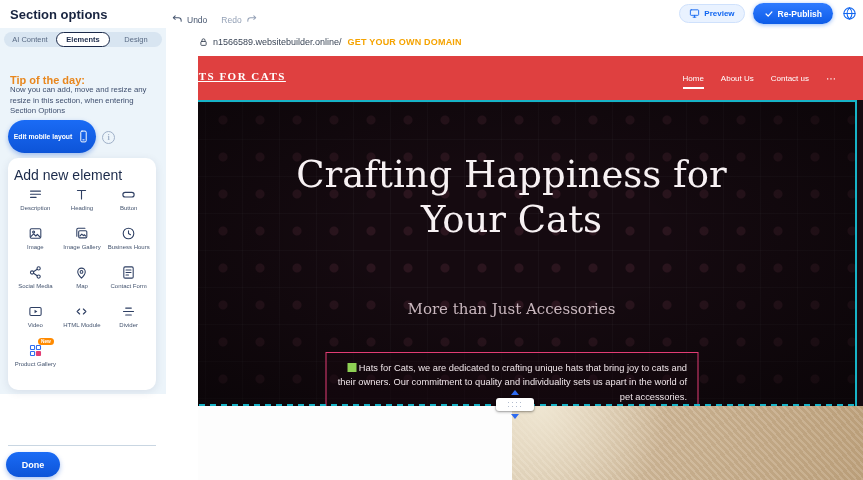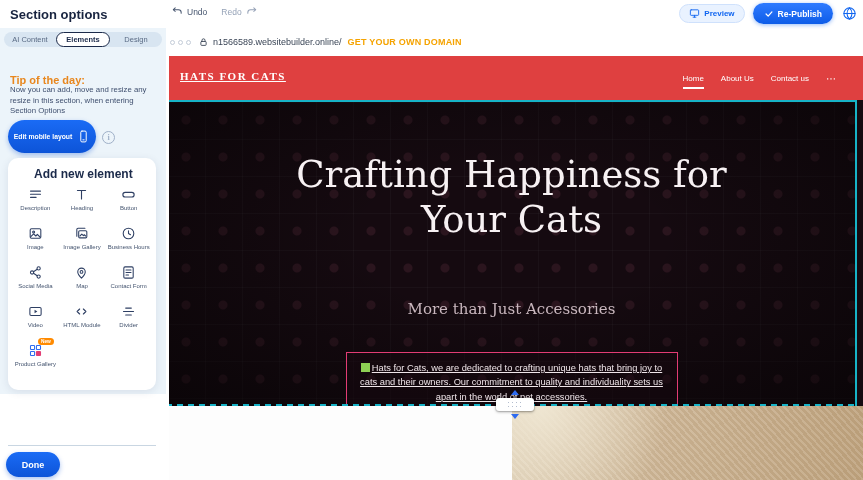--- a/index.html
+++ b/index.html
@@ -4,52 +4,52 @@
 <style>
   * { margin:0; padding:0; box-sizing:border-box; }
   html,body { width:863px; height:480px; overflow:hidden; background:#fff;
     font-family:"Liberation Sans", sans-serif; }
   .app { position:relative; width:863px; height:480px; background:#fff; }
 
   
   .topbar { position:absolute; left:0; top:0; width:863px; height:28px; background:#fff; z-index:30; }
   .topbar-title { position:absolute; left:10px; top:7px; font-size:13px; font-weight:bold; color:#17233f; }
   .history { position:absolute; left:172px; top:6px; display:flex; align-items:center; gap:14px; }
-  .hist-btn { display:flex; align-items:center; gap:4px; font-size:8.5px; cursor:pointer; }
+  .hist-btn { display:flex; align-items:center; gap:4px; font-size:8.5px; cursor:pointer;margin-top:8px; }
   .hist-btn.undo { color:#47566f; }
   .hist-btn.redo { color:#94a1b6; }
   .top-right { position:absolute; right:6px; top:3px; display:flex; align-items:center; gap:8px; }
   .btn-preview { display:flex; align-items:center; gap:4px; height:19px; padding:0 9px;
     background:#e9f2ff; border:1px solid #cfe1fc; border-radius:10px; color:#1166f0;
     font-size:8px; font-weight:bold; cursor:pointer; }
   .btn-republish { display:flex; align-items:center; gap:4px; height:21px; padding:0 11px;
     background:linear-gradient(#2f7bff,#0d5ce8); border:none; border-radius:11px; color:#fff;
     font-size:8.5px; font-weight:bold; cursor:pointer; box-shadow:0 1px 4px rgba(17,102,240,.45); }
   .globe-btn { width:16px; height:16px; display:flex; align-items:center; justify-content:center; cursor:pointer; }
 
   
-  .sidebar { position:absolute; left:0; top:28px; width:169px; height:452px; background:#fff; z-index:20; }
+  .sidebar { position:absolute; left:0; top:28px; width:198px; height:452px; background:#fff; z-index:20; }
   .sidebar-bg { position:absolute; left:0; top:0; width:166px; height:366px; background:#ecf4fa; }
   .tabs { position:absolute; left:4px; top:4px; width:158px; height:15px; display:flex;
     background:#d8e5f1; border-radius:8px; }
   .tab { flex:1; display:flex; align-items:center; justify-content:center; font-size:7.5px;
     color:#5a6b85; border-radius:8px; cursor:pointer; }
   .tab.active { background:#fff; border:1px solid #1b2a4a; color:#1b2a4a; font-weight:bold; }
   .tip-title { position:absolute; left:10px; top:46px; font-size:11px; font-weight:bold; color:#e8871e; }
   .tip-body { position:absolute; left:10px; top:57px; width:148px; font-size:7.8px; line-height:1.35; color:#3f4f6e; }
   .edit-mobile { position:absolute; left:8px; top:92px; width:88px; height:33px;
     background:linear-gradient(#1a6bf5,#0d54d8); border:none; border-radius:17px; color:#fff;
     display:flex; align-items:center; justify-content:center; gap:5px; font-size:6.8px; font-weight:bold;
     cursor:pointer; box-shadow:0 2px 5px rgba(13,84,216,.35); white-space:nowrap; }
   .info-dot { position:absolute; left:102px; top:103px; width:13px; height:13px; border:1px solid #9fb0c8;
     border-radius:50%; color:#9fb0c8; font-size:8px; font-weight:bold; display:flex; align-items:center;
     justify-content:center; cursor:pointer; font-family:"Liberation Serif", serif; }
   .card { position:absolute; left:8px; top:130px; width:148px; height:232px; background:#fff;
     border-radius:10px; box-shadow:0 2px 8px rgba(27,42,74,.10); }
-  .card-title { position:absolute; left:26px; top:9px; font-size:12px; font-weight:bold; color:#1b2a4a; }
+  .card-title { position:absolute; left:6px; top:9px; font-size:14px; font-weight:normal; color:#1b2a4a; }
   .el-grid { position:absolute; left:4px; top:26px; width:140px; display:grid;
     grid-template-columns:repeat(3,1fr); row-gap:1px; }
   .el { height:38px; display:flex; flex-direction:column; align-items:center; justify-content:flex-start;
     cursor:pointer; position:relative; padding-top:2px; }
   .el-icon { height:17px; display:flex; align-items:center; justify-content:center; position:relative; }
   .el-label { margin-top:2px; font-size:6px; line-height:1.1; color:#44546f; text-align:center; max-width:44px; }
   .new-badge { position:absolute; top:-4px; right:-11px; background:#ff8a00; color:#fff; font-size:4.8px;
     font-weight:bold; padding:1px 3px; border-radius:5px; }
   .side-divider { position:absolute; left:8px; top:417px; width:148px; height:1px; background:#c9d6e2; }
   .btn-done { position:absolute; left:6px; top:424px; width:54px; height:25px;
@@ -86,23 +86,23 @@
     background-size:auto, 37px 37px, 37px 37px, 37px 37px;
     border:2px solid #17b3c7; border-bottom:none; }
   .hero-strip { position:absolute; left:691px; top:44px; width:6px; height:306px; background:#150a10; }
   .hero-dash { position:absolute; left:0; top:348px; width:691px; height:2px;
     background:repeating-linear-gradient(90deg,#17b3c7 0 6px, transparent 6px 11px); }
   .hero-heading { position:absolute; left:50%; top:50px; transform:translateX(-50%); width:450px;
     text-align:center; color:#f7f1f3; font-family:"DejaVu Serif", serif; font-size:37px; line-height:1.22;
     font-weight:400; }
   .hero-sub { position:absolute; left:50%; top:198px; transform:translateX(-50%); width:400px;
     text-align:center; color:#c9b7be; font-family:"DejaVu Serif", serif; font-size:15px; }
-  .hero-desc { position:absolute; left:50%; top:250px; transform:translateX(-50%); width:332px;
-    border:1px solid #e23c74; background:rgba(26,10,16,.35); padding:8px 10px; text-align:center;
-    color:#efe5e9; font-size:9.3px; line-height:1.55; cursor:text;text-decoration:underline; }
+  .hero-desc { position:absolute; left:50%; top:250px; transform:translateX(-50%); width:373px;
+    border:1px solid #e23c74; background:rgba(26,10,16,.35); padding:8px 10px; text-align:right;
+    color:#efe5e9; font-size:9.3px; line-height:1.55; cursor:text; }
   .green-sq { display:inline-block; width:9px; height:9px; background:#8ed054; vertical-align:-1px;
     margin-right:2px; }
 
   .drag-handle { position:absolute; left:50%; top:342px; transform:translateX(-50%); width:38px; height:13px;
     background:#fff; border-radius:3px; box-shadow:0 0 0 1px rgba(0,0,0,.08), 0 1px 3px rgba(0,0,0,.35);
     display:flex; align-items:center; justify-content:center; cursor:ns-resize; z-index:5; }
   .dots-grid { display:grid; grid-template-columns:repeat(4,2px); grid-template-rows:repeat(2,2px); gap:2px; }
   .dots-grid i { width:1.7px; height:1.7px; background:#9aa8bf; border-radius:50%; }
   .arrow-up { position:absolute; top:-8px; left:50%; transform:translateX(-50%); width:0; height:0;
     border-left:4px solid transparent; border-right:4px solid transparent; border-bottom:5px solid #2e6bf0; }

